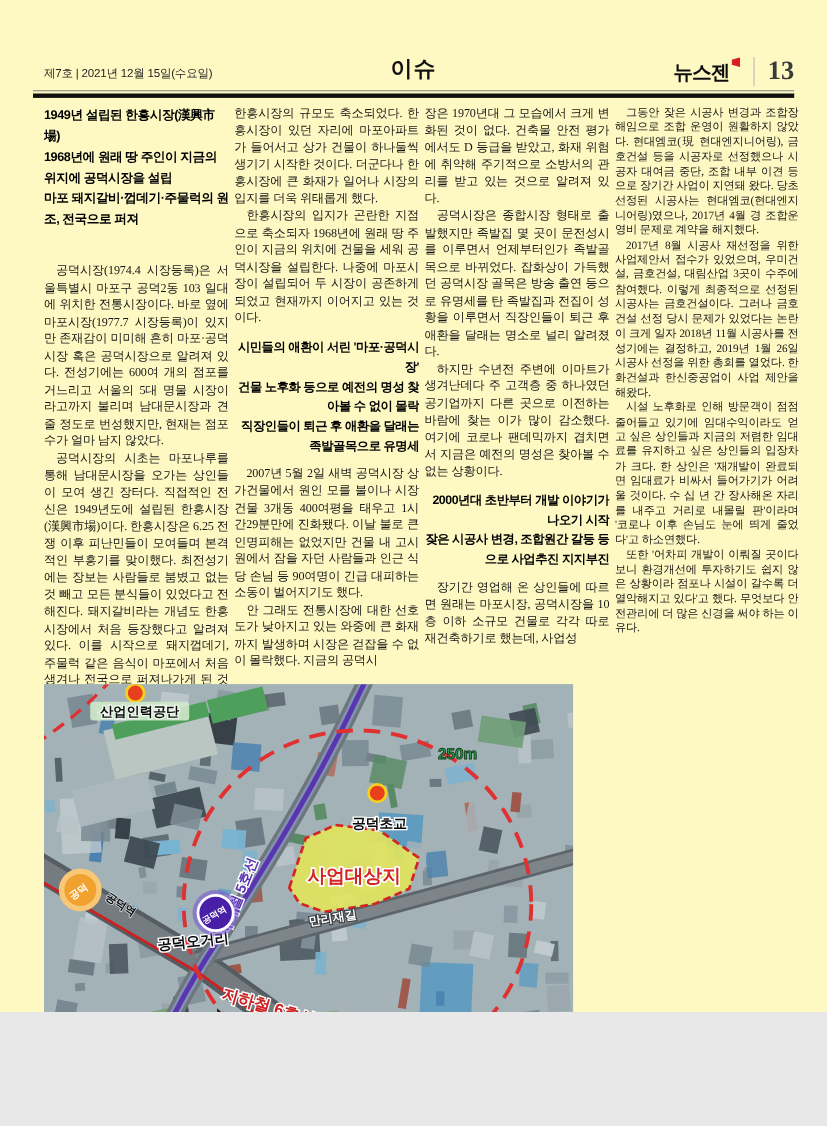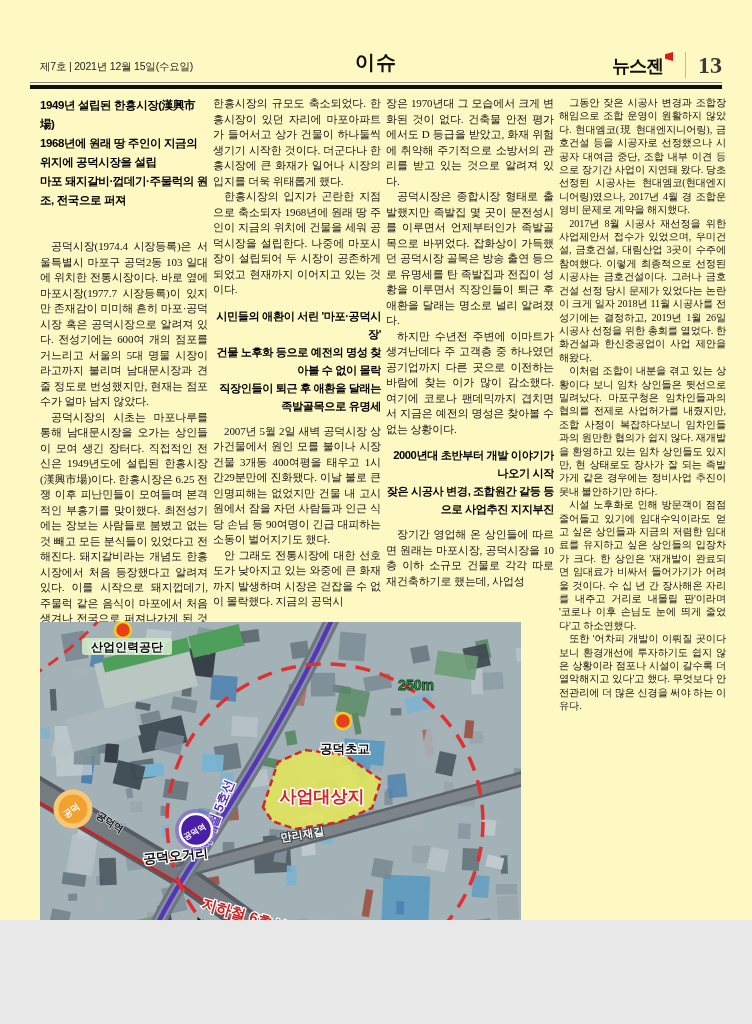--- a/index.html
+++ b/index.html
@@ -88,21 +88,20 @@
     <div class="subhead">
       <div>2000년대 초반부터 개발 이야기가 나오기 시작</div>
       <div>잦은 시공사 변경, 조합원간 갈등 등으로 사업추진 지지부진</div>
     </div>
     <p class="para">장기간 영업해 온 상인들에 따르면 원래는 마포시장, 공덕시장을 10층 이하 소규모 건물로 각각 따로 재건축하기로 했는데, 사업성</p>
   </div>
 
   <div class="col" id="col4">
     <p class="para">그동안 잦은 시공사 변경과 조합장 해임으로 조합 운영이 원활하지 않았다. 현대엠코(現 현대엔지니어링), 금호건설 등을 시공자로 선정했으나 시공자 대여금 중단, 조합 내부 이견 등으로 장기간 사업이 지연돼 왔다. 당초 선정된 시공사는 현대엠코(현대엔지니어링)였으나, 2017년 4월 경 조합운영비 문제로 계약을 해지했다.</p>
     <p class="para">2017년 8월 시공사 재선정을 위한 사업제안서 접수가 있었으며, 우미건설, 금호건설, 대림산업 3곳이 수주에 참여했다. 이렇게 최종적으로 선정된 시공사는 금호건설이다. 그러나 금호건설 선정 당시 문제가 있었다는 논란이 크게 일자 2018년 11월 시공사를 전성기에는 결정하고, 2019년 1월 26일 시공사 선정을 위한 총회를 열었다. 한화건설과 한신중공업이 사업 제안을 해왔다.</p>
-    <p class="para">이처럼 조합이 내분을 겪고 있는 상황이다 보니 임차 상인들은 뒷선으로 밀려났다. 마포구청은 임차인들과의 협의를 전제로 사업허가를 내줬지만, 조합 사정이 복잡하다보니 임차인들과의 원만한 협의가 쉽지 않다. 재개발을 환영하고 있는 임차 상인들도 있지만, 현 상태로도 장사가 잘 되는 족발가게 같은 경우에는 정비사업 추진이 못내 불안하기만 하다.</p>
     <p class="para">시설 노후화로 인해 방문객이 점점 줄어들고 있기에 임대수익이라도 얻고 싶은 상인들과 지금의 저렴한 임대료를 유지하고 싶은 상인들의 입장차가 크다. 한 상인은 '재개발이 완료되면 임대료가 비싸서 들어가기가 어려울 것이다. 수 십 년 간 장사해온 자리를 내주고 거리로 내몰릴 판'이라며 '코로나 이후 손님도 눈에 띄게 줄었다'고 하소연했다.</p>
     <p class="para">또한 '어차피 개발이 이뤄질 곳이다 보니 환경개선에 투자하기도 쉽지 않은 상황이라 점포나 시설이 갈수록 더 열악해지고 있다'고 했다. 무엇보다 안전관리에 더 많은 신경을 써야 하는 이유다.</p>
   </div>
   <div class="byline">정로정기자(anyman223@paran.com)</div>
 
   <div class="map-wrap">
     <svg width="481" height="386" viewBox="0 0 481 386">
       <rect x="0" y="0" width="481" height="386" fill="#a3b2b6"></rect>
       <g id="city">
           <rect x="214.2278016936034" y="226.890096783638" width="36.67400407791138" height="23.856549739837646" fill="#3f4a52" opacity="0.7629098063334823" transform="rotate(-2.9 232.56480373255908 238.81837165355682)"></rect>

